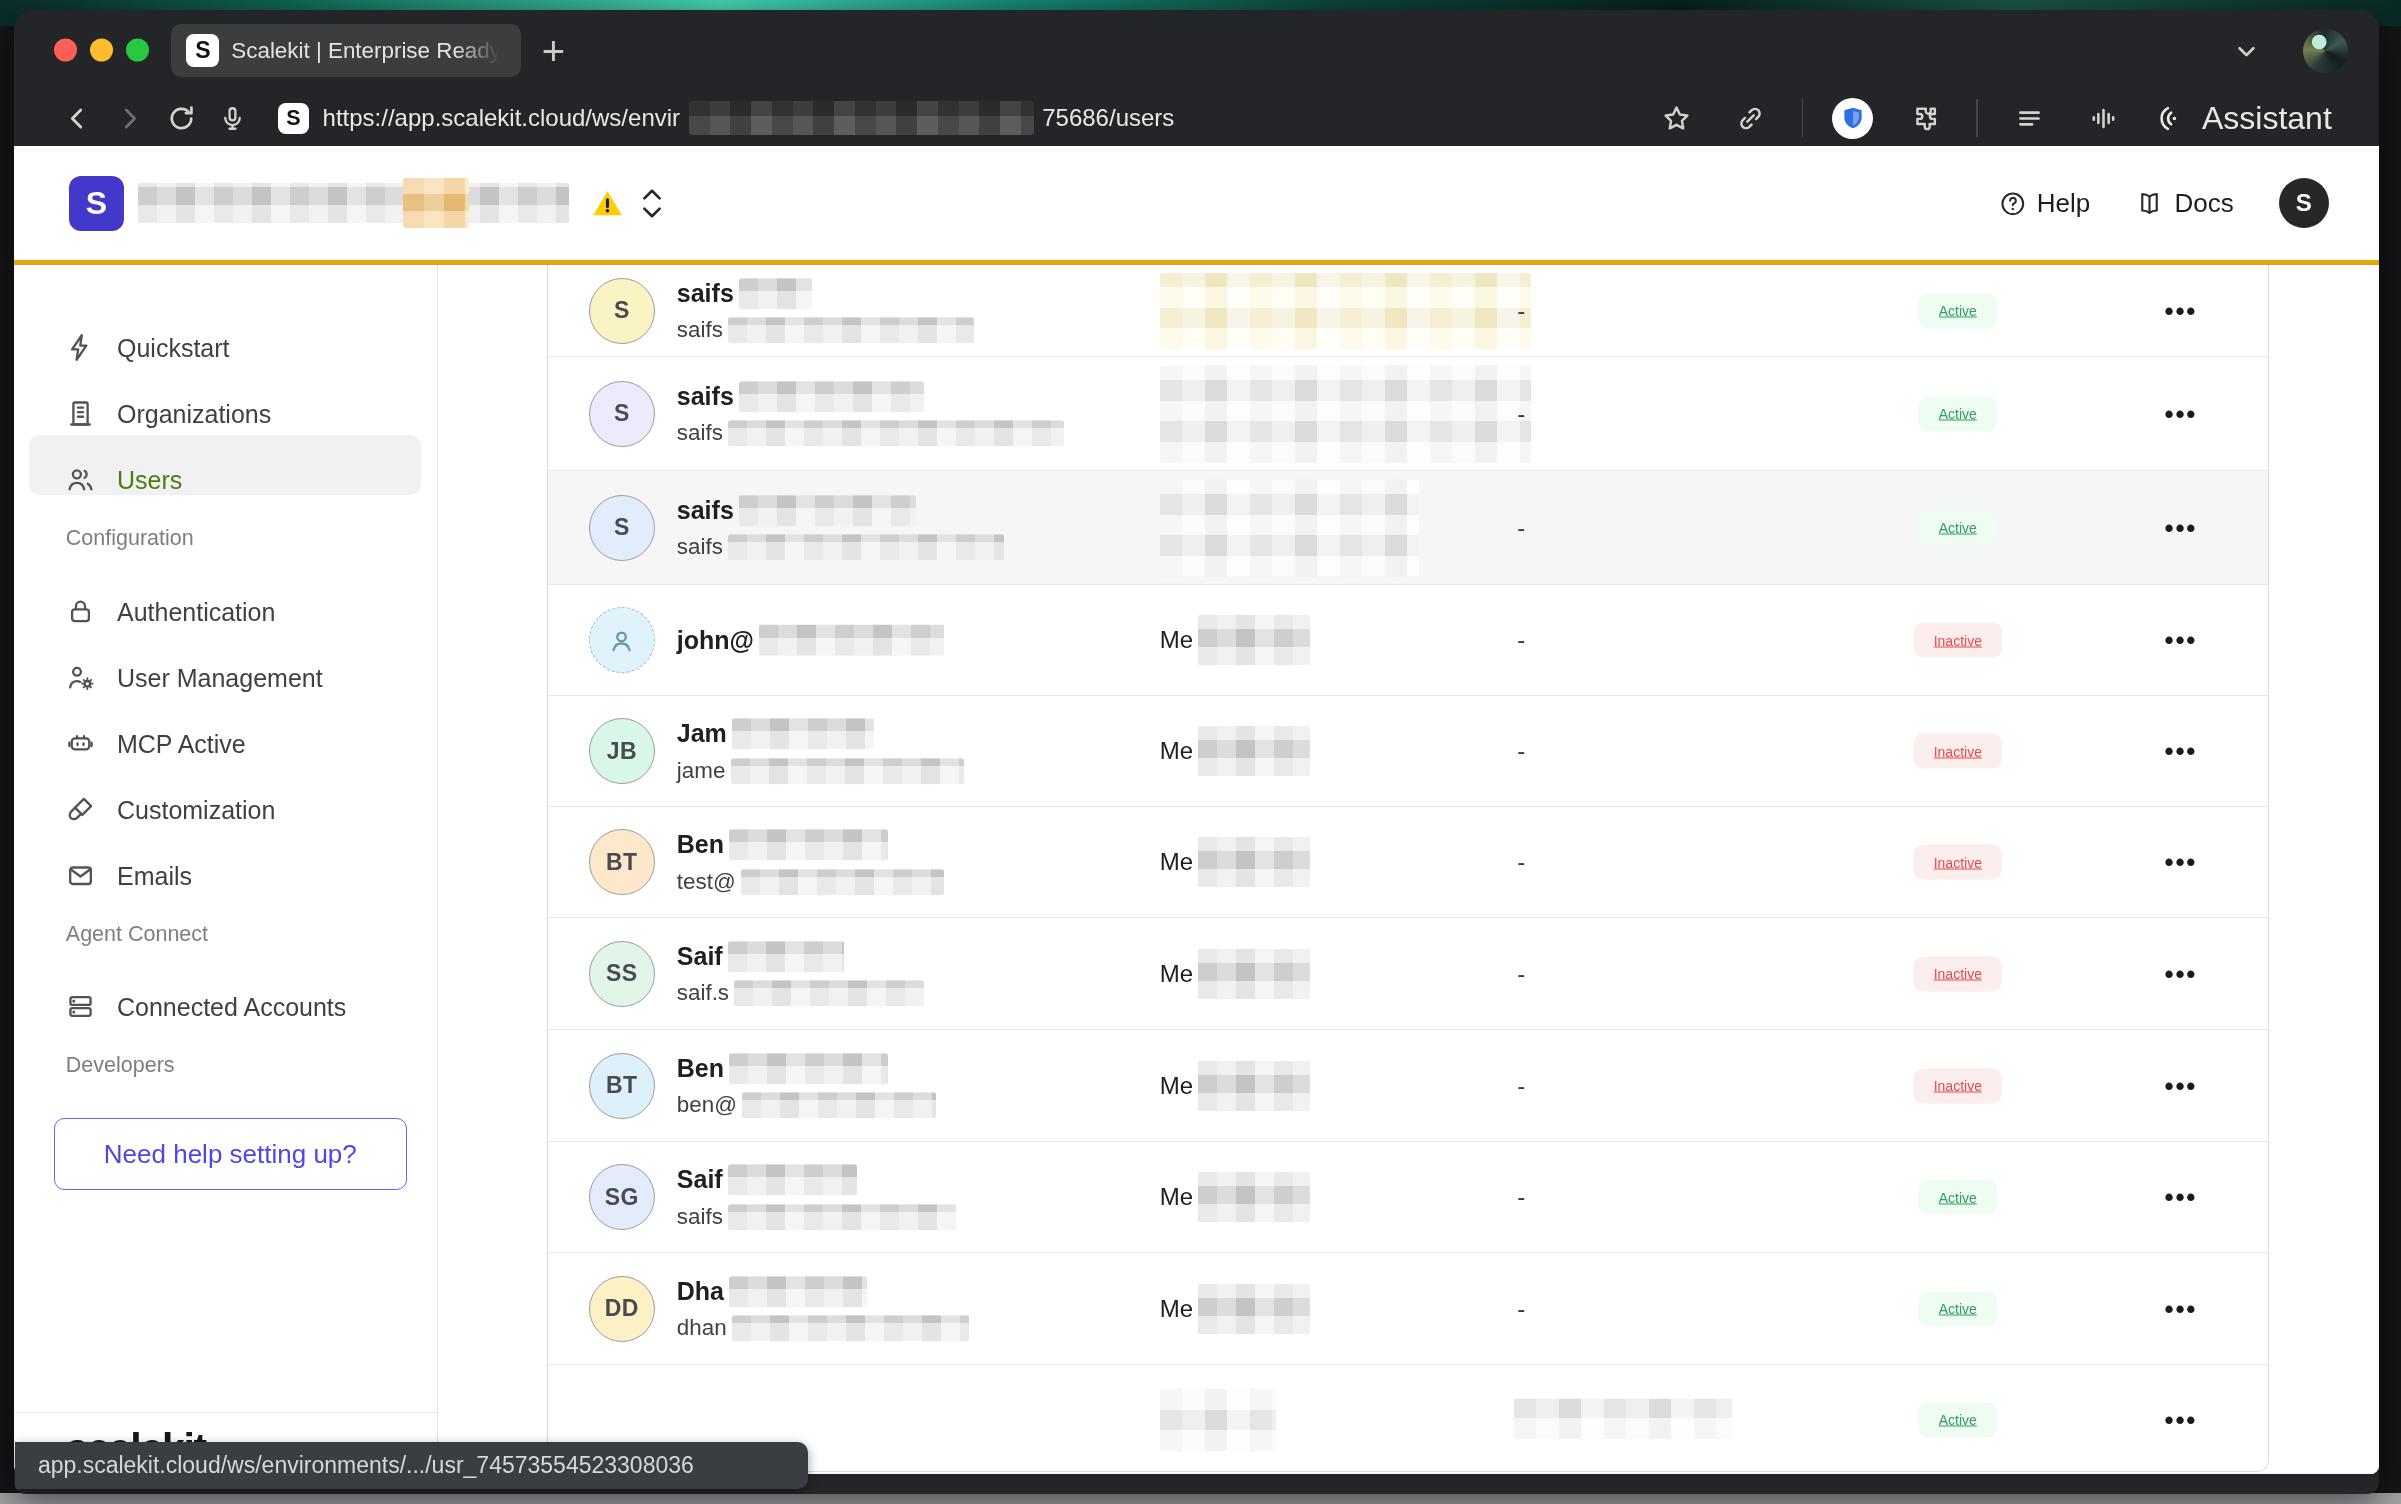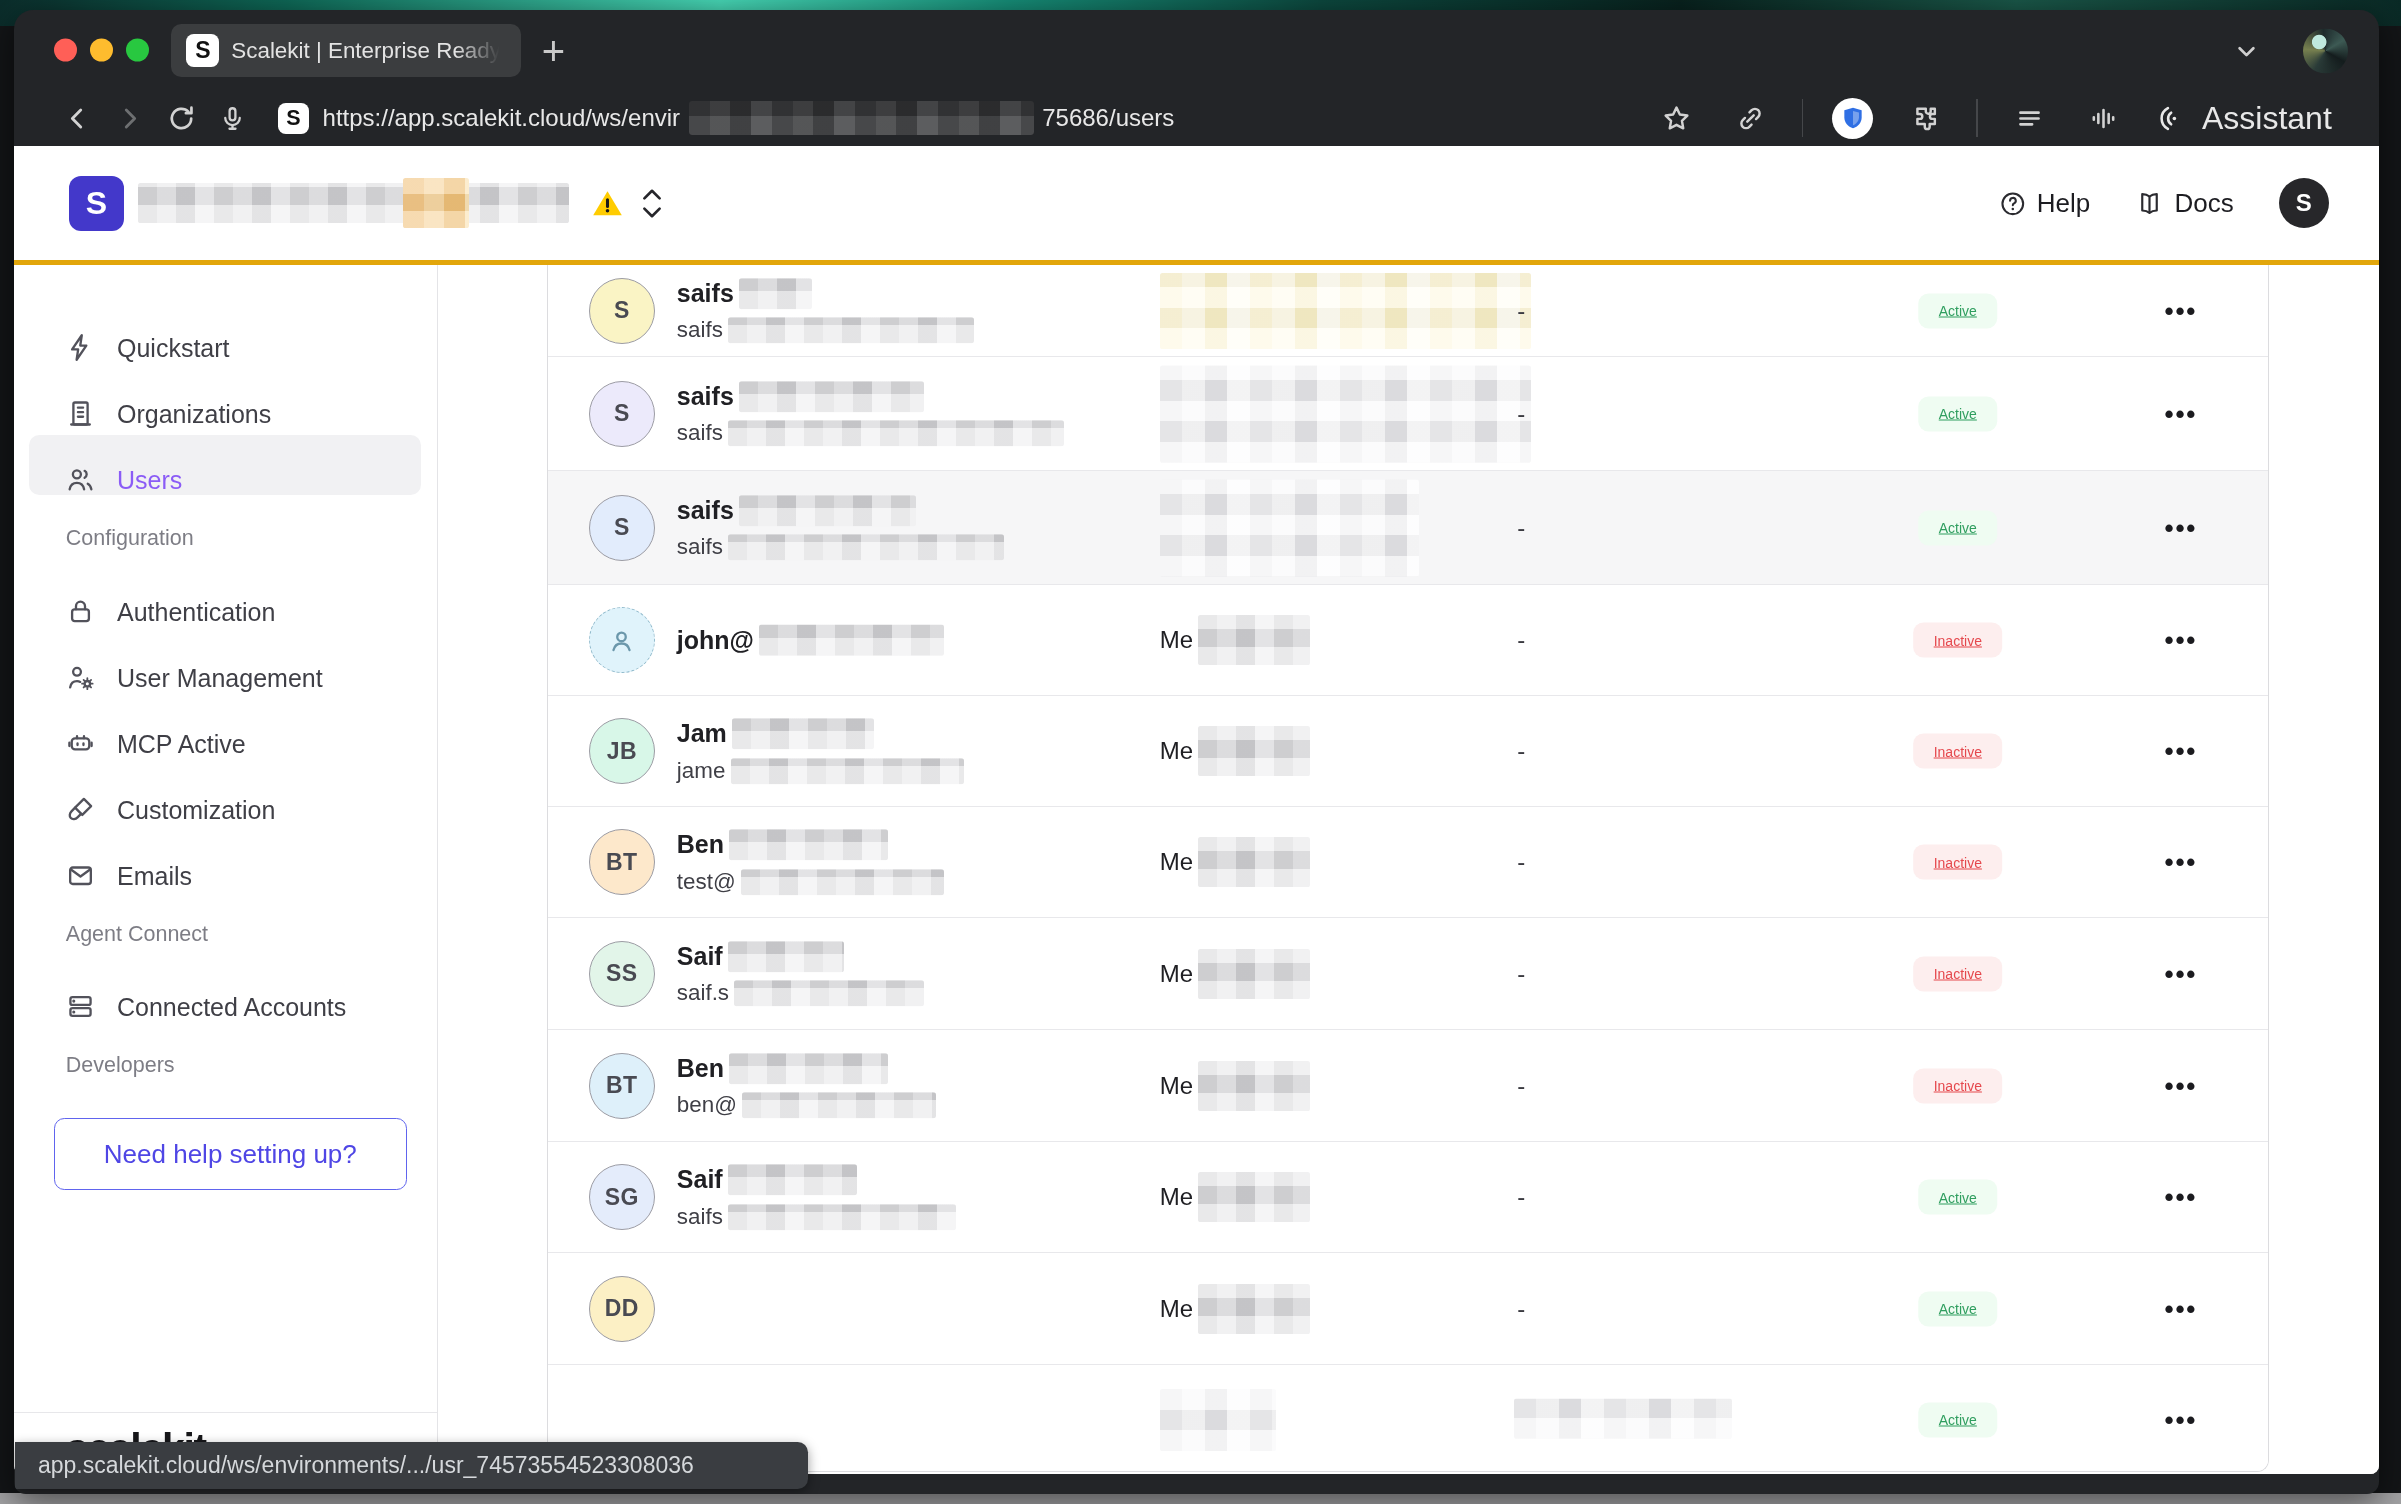--- a/index.html
+++ b/index.html
@@ -55,21 +55,21 @@
     font-size:24px;font-weight:600;}
   .goldbar{position:absolute;left:0;top:114px;width:100%;height:5.2px;background:#e2a60b;}
 
   .appbody{position:absolute;left:0;top:119px;right:0;bottom:0;display:flex;}
 
   
   .sidebar{position:relative;width:424px;min-width:424px;background:#fff;border-right:0.9px solid #e4e4e7;padding-top:38px;overflow:hidden;}
   .nav-item{display:flex;align-items:flex-end;gap:20.7px;height:60px;margin:0 15.5px 6px 15.5px;padding-left:36px;border-radius:10.3px;
     color:#3f3f46;font-size:25px;}
   .nav-item .ic{width:31px;height:31px;color:#52525b;display:flex;align-items:center;justify-content:center;}
-  .nav-item.active{background:#f1f1f3;color:#8b5cf6;font-weight:500;}
+  .nav-item.active{background:#f1f1f3;color:#4d7c0f;font-weight:500;}
   .nav-sec{margin:31px 0 15.5px 52px;font-size:21.5px;color:#7d7d85;}
   .help-btn{display:block;margin:40px auto 0 40px;width:353px;height:72px;border:1.7px solid #6064ee;border-radius:10.3px;background:#fff;
     color:#4f46e5;font-size:26px;font-weight:500;display:flex;align-items:center;justify-content:center;}
   .side-div{position:absolute;left:0;bottom:61px;width:100%;height:0.9px;background:#e7e7ea;}
   .wordmark{position:absolute;left:52px;bottom:1.7px;font-size:41px;font-weight:700;letter-spacing:-1.3px;color:#17171a;}
 
   
   .main{position:relative;flex:1;background:#fff;}
   .card{position:absolute;left:109px;top:0;width:1722px;bottom:1.7px;border:0.9px solid #dcdcdf;border-top:none;
     border-radius:0 0 12px 12px;overflow:hidden;display:flex;flex-direction:column;background:#fff;}
@@ -526,20 +526,30 @@
                 <div class="cell rolecell">
                   <span>Me</span>
                   <span class="mosaic" style="width:112px;height:50px"></span>
                 </div>
                 <div class="cell dashcell">-</div>
                 <div class="cell badge" style="color:#2f9e5f;background:#effcf2">Active</div>
                 <div class="cell menucell">•••</div>
               </div>
               <div class="trow" style="height: 112px; min-height: 112px; background: rgb(255, 255, 255);">
                 <div class="cell avatar" style="background:#fcf0c5">DD</div>
+                <div class="cell names">
+      <span class="nline">
+                    <span>Dha</span>
+                    <span class="mosaic" style="width:138px;height:31px"></span>
+                  </span>
+                  <span class="eline">
+                    <span>dhan</span>
+                    <span class="mosaic" style="width:237px;height:26px"></span>
+                  </span>
+                </div>
                 <div class="cell rolecell">
                   <span>Me</span>
                   <span class="mosaic" style="width:112px;height:50px"></span>
                 </div>
                 <div class="cell dashcell">-</div>
                 <div class="cell badge" style="color:#2f9e5f;background:#effcf2">Active</div>
                 <div class="cell menucell">•••</div>
               </div>
               <div class="trow" style="height: 109px; min-height: 109px; background: rgb(255, 255, 255);">
                 <div class="cell rolecell">

